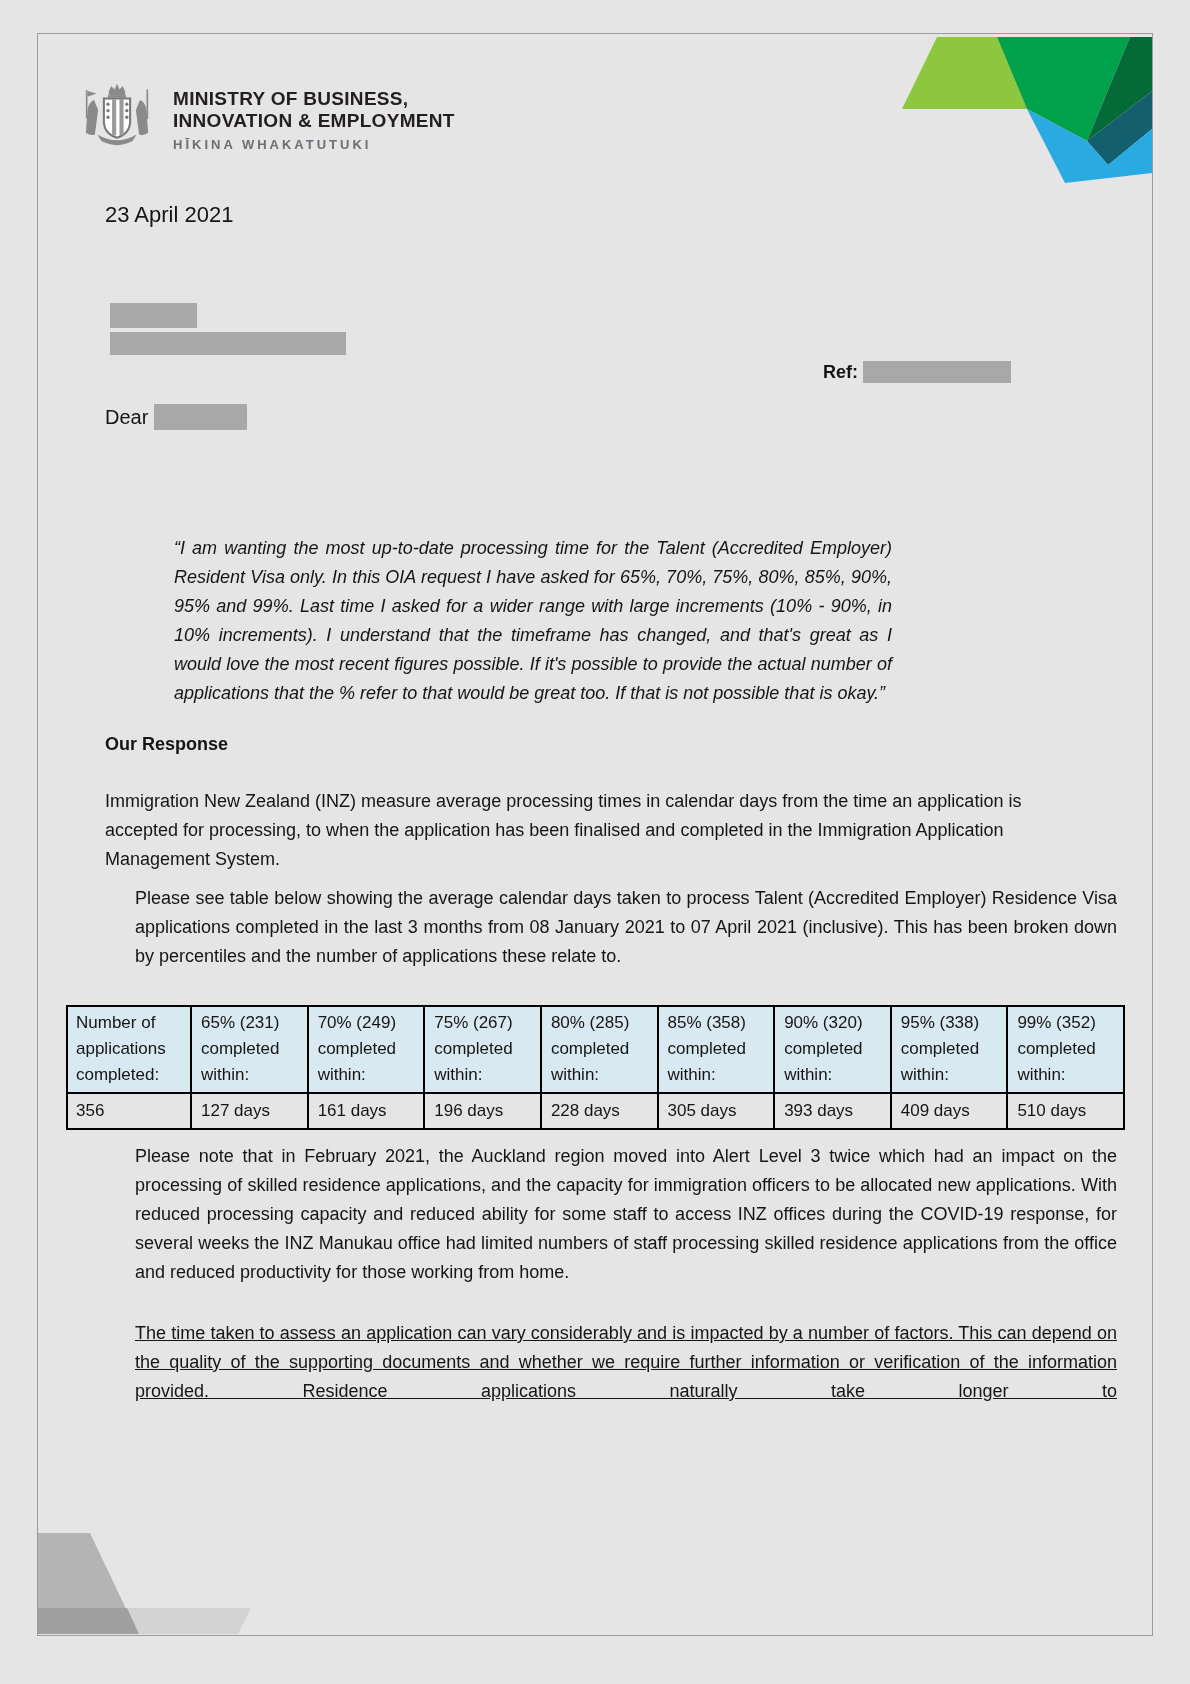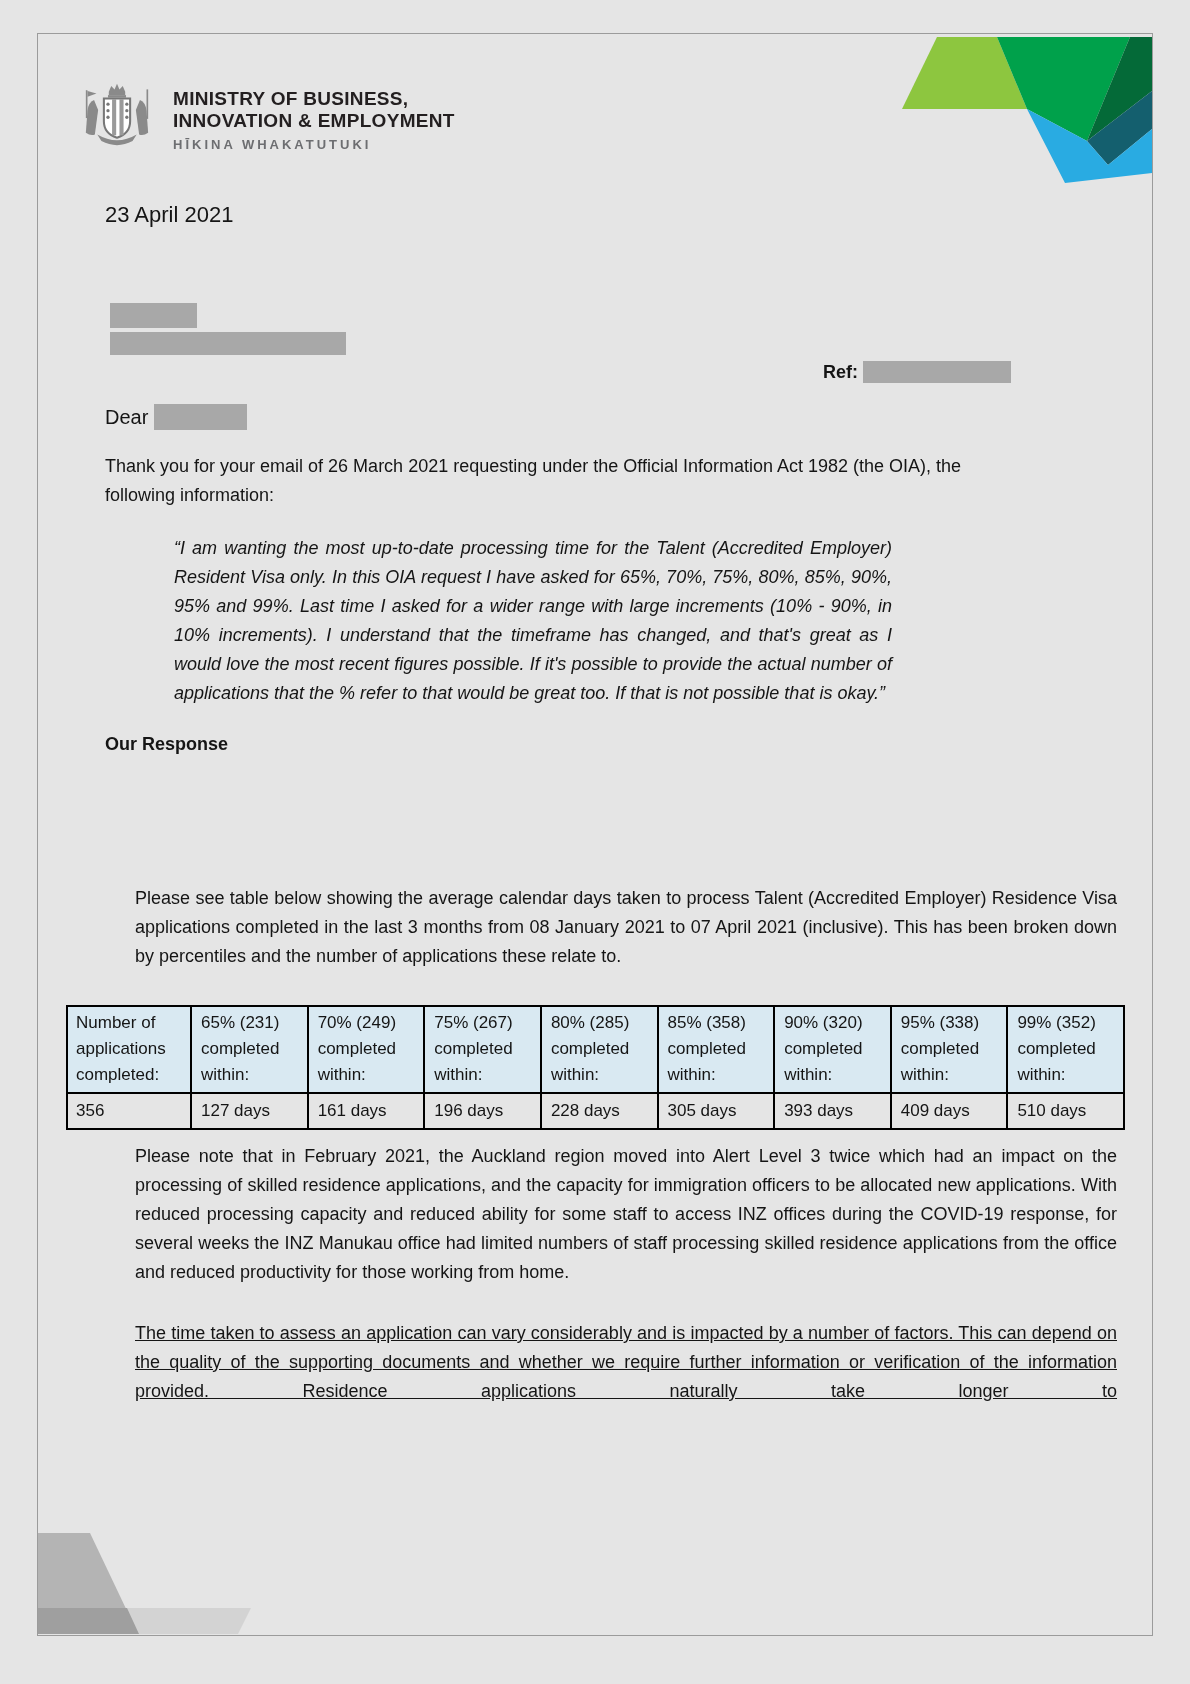--- a/index.html
+++ b/index.html
@@ -103,26 +103,26 @@
   <div class="redact r2"></div>
 
   <div class="ref-line">
     <span>Ref:</span><span class="redact-inline ref-block"></span>
   </div>
 
   <div class="salutation">
     <span>Dear</span><span class="redact-inline dear-block"></span>
   </div>
 
-  <p class="para intro">Thank you for your email of 26 March 2021 requesting under the Official Information Act 1982 (the OIA), the following information:</p>
 
   <p class="quote">“I am wanting the most up-to-date processing time for the Talent (Accredited Employer) Resident Visa only. In this OIA request I have asked for 65%, 70%, 75%, 80%, 85%, 90%, 95% and 99%. Last time I asked for a wider range with large increments (10% - 90%, in 10% increments). I understand that the timeframe has changed, and that's great as I would love the most recent figures possible. If it's possible to provide the actual number of applications that the % refer to that would be great too. If that is not possible that is okay.”</p>
 
   <h3 class="heading">Our Response</h3>
 
+  <p class="para p1">Immigration New Zealand (INZ) measure average processing times in calendar days from the time an application is accepted for processing, to when the application has been finalised and completed in the Immigration Application Management System.</p>
   <p class="para p2 just">Please see table below showing the average calendar days taken to process Talent (Accredited Employer) Residence Visa applications completed in the last 3 months from 08 January 2021 to 07 April 2021 (inclusive). This has been broken down by percentiles and the number of applications these relate to.</p>
 
   <table class="ptable">
     <thead>
       <tr>
           <th>Number of applications completed:</th>
           <th>65% (231) completed within:</th>
           <th>70% (249) completed within:</th>
           <th>75% (267) completed within:</th>
           <th>80% (285) completed within:</th>

